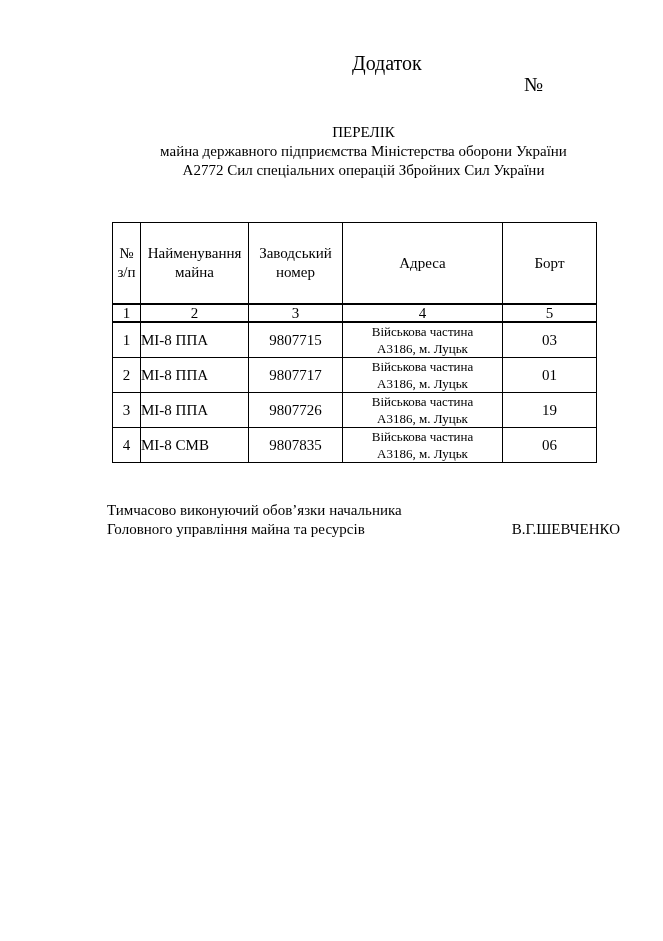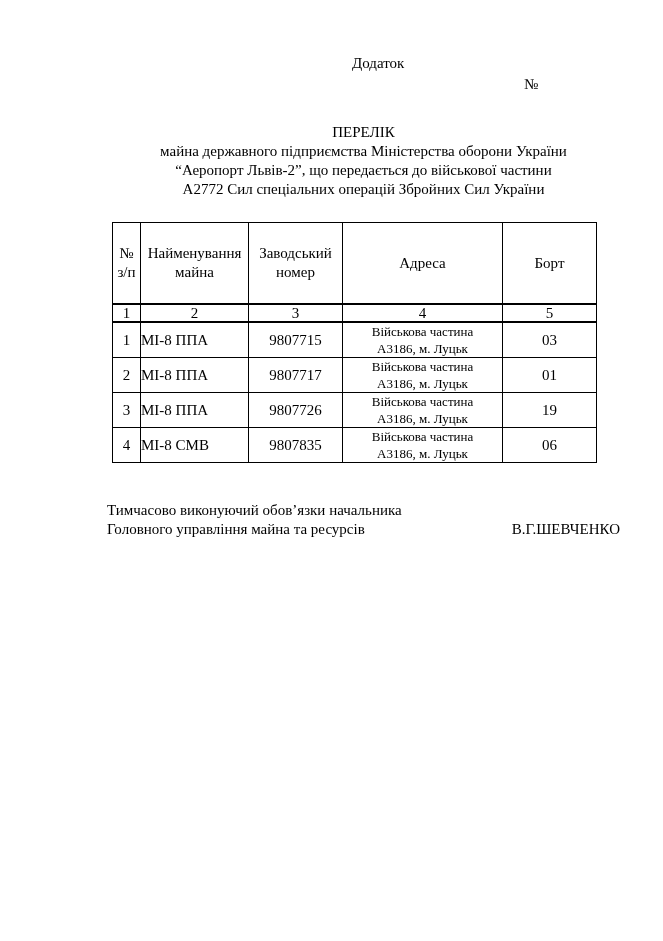--- a/index.html
+++ b/index.html
@@ -11,21 +11,21 @@
     color: #000000;
     font-family: "Liberation Serif", serif;
     overflow: hidden;
   }
 
   
   .top-block {
     position: absolute;
     left: 352px;
     top: 53px;
-    font-size: 15px;
+    font-size: 20px;
     line-height: 21px;
     white-space: nowrap;
   }
   .top-block .num-line { padding-left: 172px; }
 
   
   .title-block {
     position: absolute;
     left: 107px;
     top: 123px;
@@ -94,21 +94,20 @@
 <div class="page">
 
   <div class="top-block">
     <div>Додаток</div>
     <div class="num-line">№</div>
   </div>
 
   <div class="title-block">
     <div>ПЕРЕЛІК</div>
     <div>майна державного підприємства Міністерства оборони України</div>
-    <div>“Аеропорт Львів-2”, що передається до військової частини</div>
     <div>А2772 Сил спеціальних операцій Збройних Сил України</div>
   </div>
 
   <table class="doc-table">
     <colgroup>
       <col style="width:28px">
       <col style="width:108px">
       <col style="width:94px">
       <col style="width:160px">
       <col style="width:94px">

